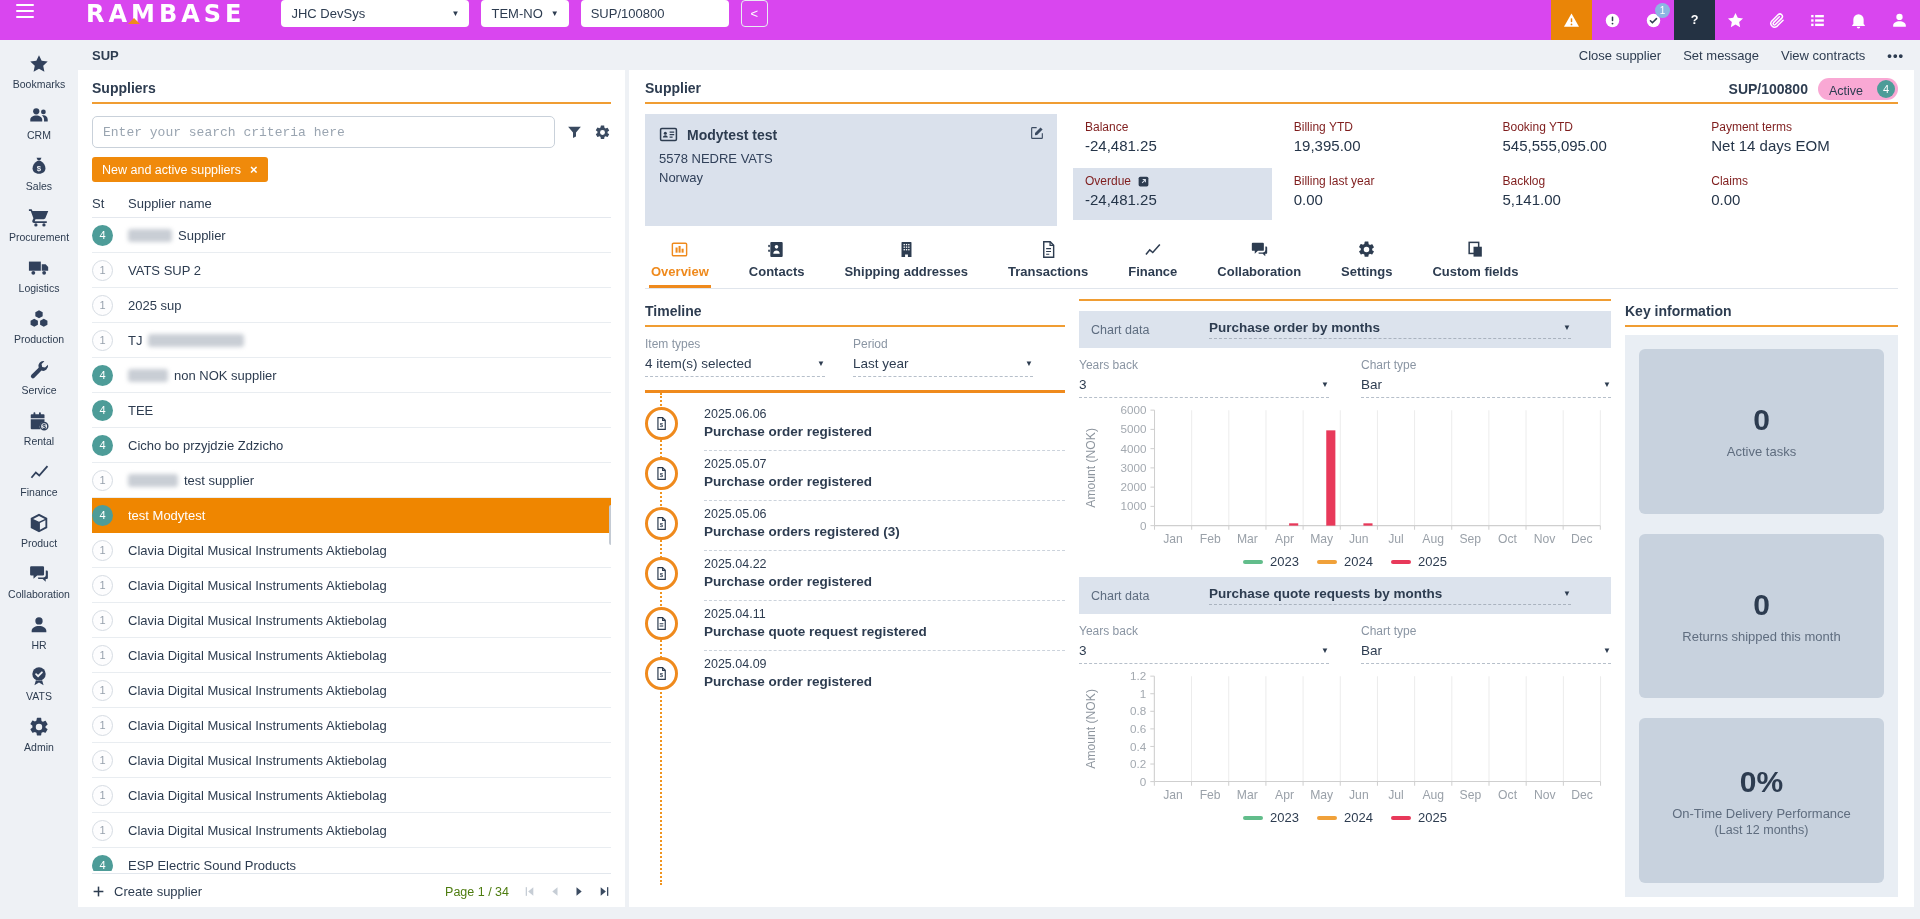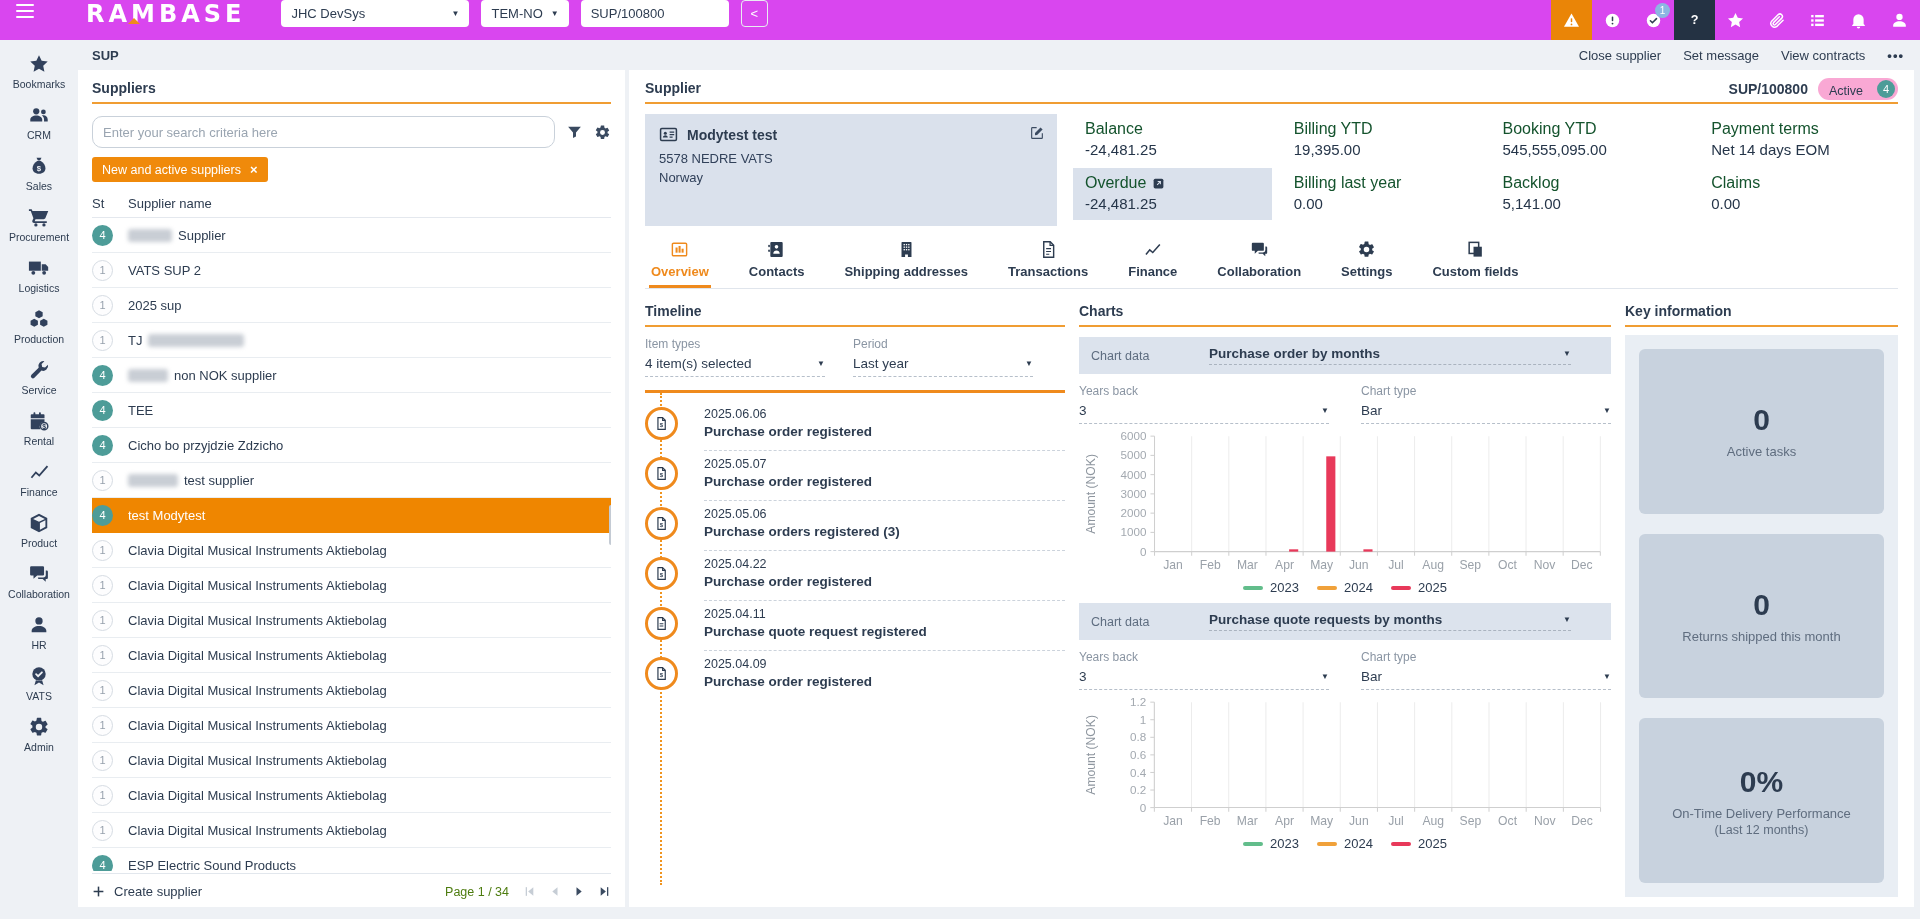--- a/index.html
+++ b/index.html
@@ -45,22 +45,22 @@
   .actions{margin-left:auto;display:flex;gap:22px;align-items:center}
   .action{cursor:pointer}
   .more-dots{font-weight:bold;cursor:pointer;letter-spacing:1px}
   .content{flex:1;display:flex;gap:4px;padding:0 6px 12px 0;overflow:hidden}
   .panel{background:#fff}
   .panel-title{font-size:14px;font-weight:bold;padding:4px 0 6px}
   .orange-line{height:2px;background:#f09d33;margin-bottom:8px;flex:none}
   
   .suppliers{width:547px;flex:none;display:flex;flex-direction:column;padding:6px 14px 8px;box-sizing:border-box}
   .search-row{display:flex;align-items:center;gap:11px;margin:4px 0 9px}
-  .search-row input{flex:1;height:30px;border:1px solid #c9d1da;border-radius:10px;padding:0 10px;
-        font-size:13px;color:#2d3c50;font-family:Liberation Sans, sans-serif;outline:none}
+  .search-row input{flex:1;height:30px;border:1px solid #c9d1da;border-radius:5px;padding:0 10px;
+        font-size:13px;color:#2d3c50;font-family:Liberation Mono, monospace;outline:none}
   .search-row input::placeholder{color:#9aa5b1}
   .sicon{color:#3a4a60;cursor:pointer}
   .sicon svg{width:17px;height:17px}
   .chip-row{margin-bottom:7px}
   .chip{display:inline-flex;align-items:flex-end;gap:9px;background:#f08a0b;color:#fff;font-size:12.5px;
         padding:5px 10px;border-radius:3px;cursor:pointer}
   .chip-x{font-weight:bold;font-size:13px;cursor:pointer}
   .thead{display:flex;font-weight:normal;padding:7px 0 6px;border-bottom:1px solid #e4e8ee}
   .col-st{width:36px}
   .rows{flex:1;position:relative;overflow:hidden}
@@ -94,21 +94,21 @@
   .info-card{width:412px;height:112px;background:#dae1ec;padding:11px 14px;box-sizing:border-box;
         position:relative;flex:none}
   .info-name-row{display:flex;align-items:center;gap:9px;font-weight:bold;font-size:14px}
   .info-name-row svg{width:19px;height:19px}
   .edit{position:absolute;right:12px;top:11px;color:#3c4c62;cursor:pointer}
   .edit svg{width:16px;height:16px}
   .info-line{font-size:13px;margin-top:4px;color:#31415a}
   .info-line.first{margin-top:7px}
   .stats{flex:1;display:grid;grid-template-columns:repeat(4,1fr);grid-auto-rows:54px;column-gap:10px}
   .stat{padding:6px 12px;height:52px;box-sizing:border-box}
-  .stat .lb{font-size:16px;color:#14532d;display:flex;align-items:center;gap:6px}
+  .stat .lb{font-size:12px;color:#7f1d1d;display:flex;align-items:center;gap:6px}
   .stat .lb svg{width:13px;height:13px;color:#2d3c50}
   .stat .vl{font-size:15px;margin-top:3px;color:#253549}
   .stat.hl{background:#dae1ec}
   .tabs{display:flex;gap:36px;margin-top:12px;border-bottom:1px solid #e0e5ec;padding:0 4px;flex:none}
   .tab{display:flex;flex-direction:column;align-items:center;gap:5px;padding:2px 2px 9px;
         font-weight:bold;color:#2d3c50;cursor:pointer}
   .tab svg{width:19px;height:19px}
   .tab.active{color:#ef8a1d;border-bottom:3px solid #ef8a1d;padding-bottom:6px}
   
   .cols{flex:1;display:flex;gap:14px;margin-top:10px;overflow:hidden}
@@ -883,21 +883,20 @@
                     </span>
                     <div class="tl-body">
                       <div class="tl-date">2025.04.09</div>
                       <div class="tl-text">Purchase order registered</div>
                     </div>
                   </div>
                 </div>
             </div>
 
             <div class="ccol">
-              <div class="panel-title">Charts</div>
               <div class="orange-line"></div>
               <div id="chart-groups">
                   <div class="chart-group">
                     <div class="chart-data-row">
                       <span class="cd-label">Chart data</span>
                       <span class="cd-val">
                         <span>Purchase order by months</span>
                         <span class="caret">▼</span>
                       </span>
                     </div>

